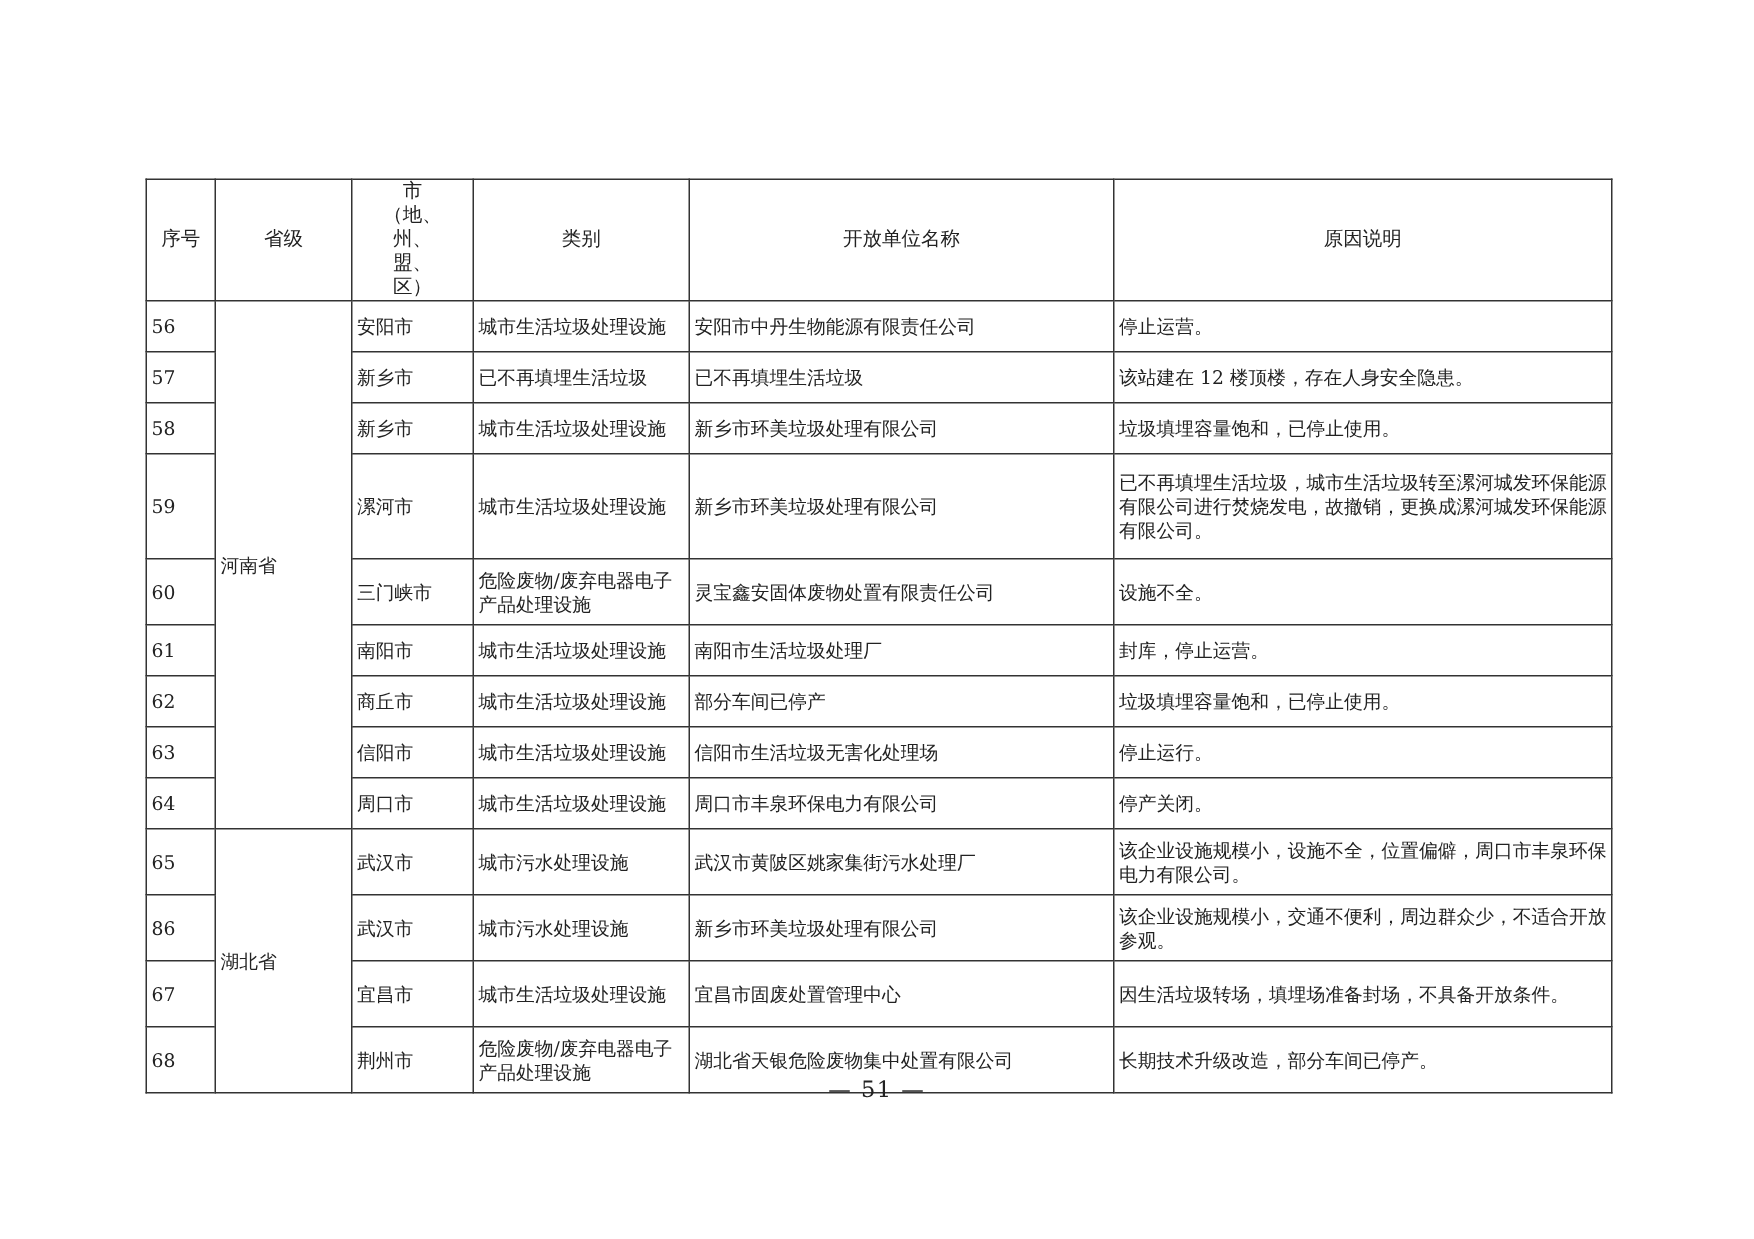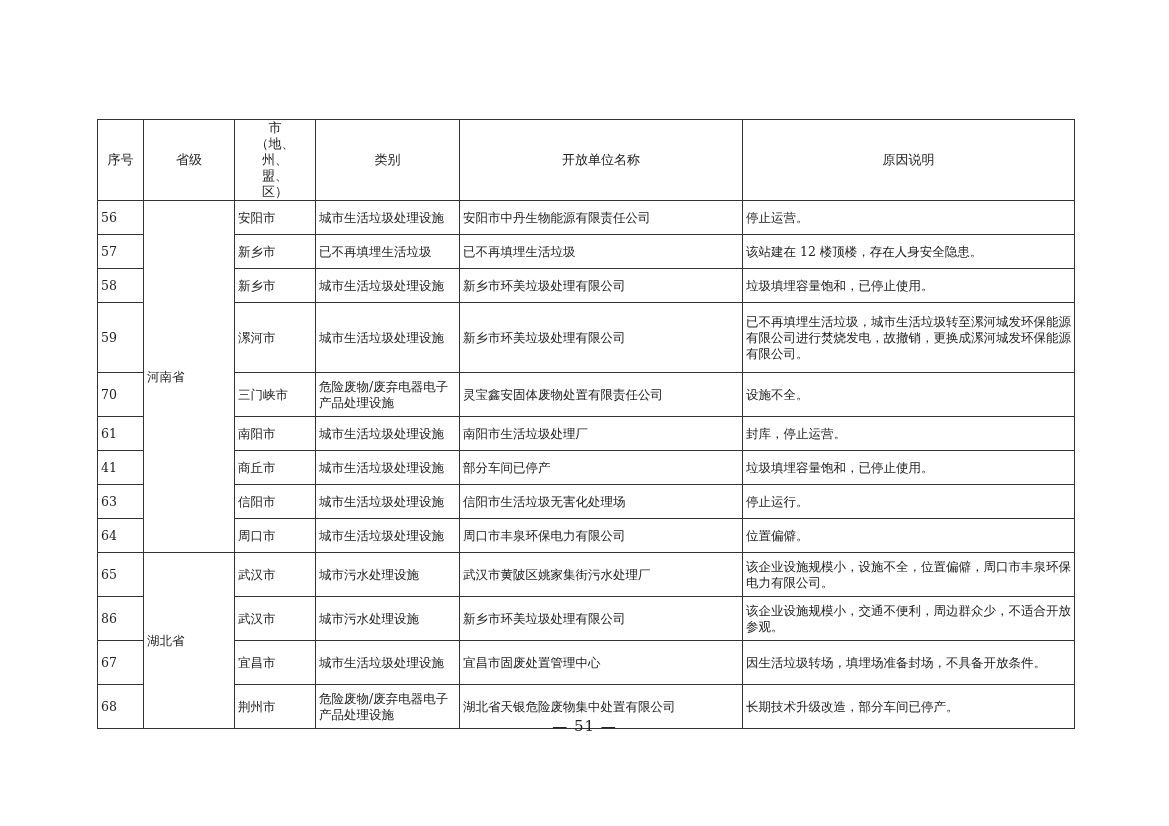--- a/index.html
+++ b/index.html
@@ -61,53 +61,53 @@
       <td class="l">垃圾填埋容量饱和，已停止使用。</td>
     </tr>
     <tr style="height:70px">
       <td class="c">59</td>
       <td class="c">漯河市</td>
       <td class="c">城市生活垃圾处理设施</td>
       <td class="c">新乡市环美垃圾处理有限公司</td>
       <td class="l">已不再填埋生活垃圾，城市生活垃圾转至漯河城发环保能源有限公司进行焚烧发电，故撤销，更换成漯河城发环保能源有限公司。</td>
     </tr>
     <tr style="height:44px">
-      <td class="c">70</td>
+      <td class="c">60</td>
       <td class="c">三门峡市</td>
       <td class="c">危险废物/废弃电器电子产品处理设施</td>
       <td class="c">灵宝鑫安固体废物处置有限责任公司</td>
       <td class="l">设施不全。</td>
     </tr>
     <tr style="height:34px">
       <td class="c">61</td>
       <td class="c">南阳市</td>
       <td class="c">城市生活垃圾处理设施</td>
       <td class="c">南阳市生活垃圾处理厂</td>
       <td class="l">封库，停止运营。</td>
     </tr>
     <tr style="height:34px">
-      <td class="c">41</td>
+      <td class="c">62</td>
       <td class="c">商丘市</td>
       <td class="c">城市生活垃圾处理设施</td>
       <td class="c">部分车间已停产</td>
       <td class="l">垃圾填埋容量饱和，已停止使用。</td>
     </tr>
     <tr style="height:34px">
       <td class="c">63</td>
       <td class="c">信阳市</td>
       <td class="c">城市生活垃圾处理设施</td>
       <td class="c">信阳市生活垃圾无害化处理场</td>
       <td class="l">停止运行。</td>
     </tr>
     <tr style="height:34px">
       <td class="c">64</td>
       <td class="c">周口市</td>
       <td class="c">城市生活垃圾处理设施</td>
       <td class="c">周口市丰泉环保电力有限公司</td>
-      <td class="l">位置偏僻。</td>
+      <td class="l">停产关闭。</td>
     </tr>
     <tr style="height:44px">
       <td class="c">65</td>
       <td class="c" rowspan="4">湖北省</td>
       <td class="c">武汉市</td>
       <td class="c">城市污水处理设施</td>
       <td class="c">武汉市黄陂区姚家集街污水处理厂</td>
       <td class="l">该企业设施规模小，设施不全，位置偏僻，周口市丰泉环保电力有限公司。</td>
     </tr>
     <tr style="height:44px">

